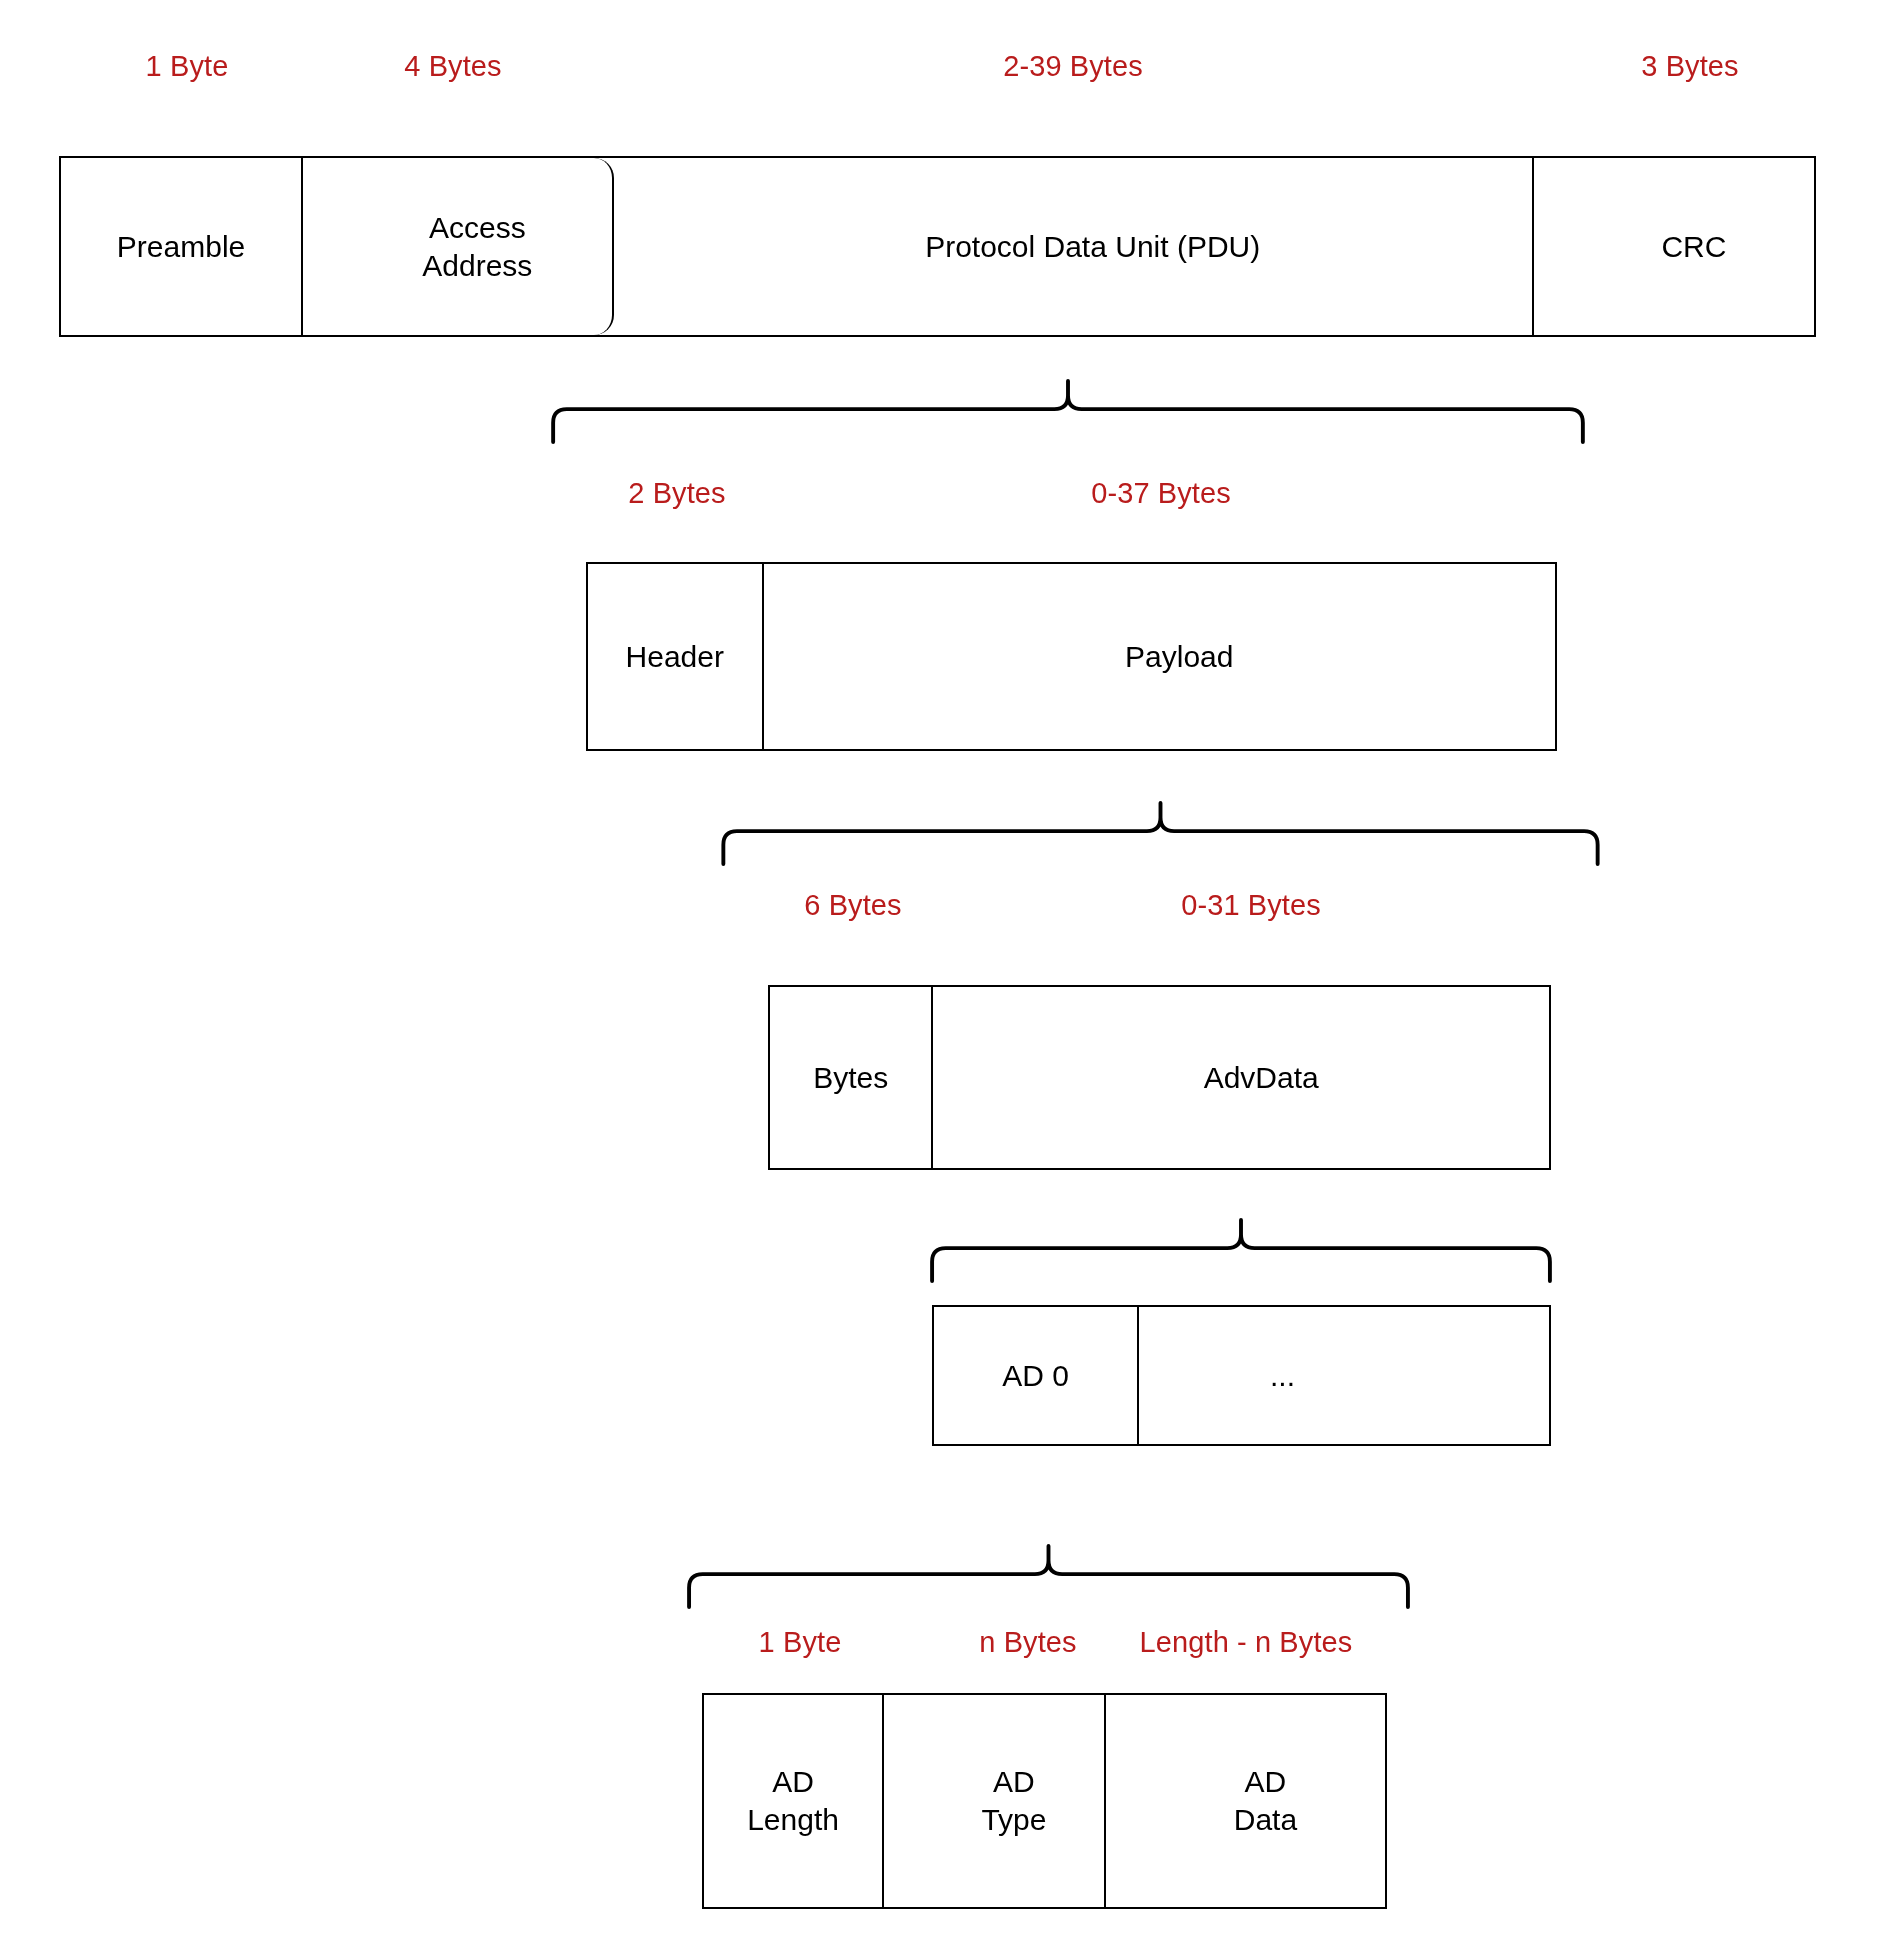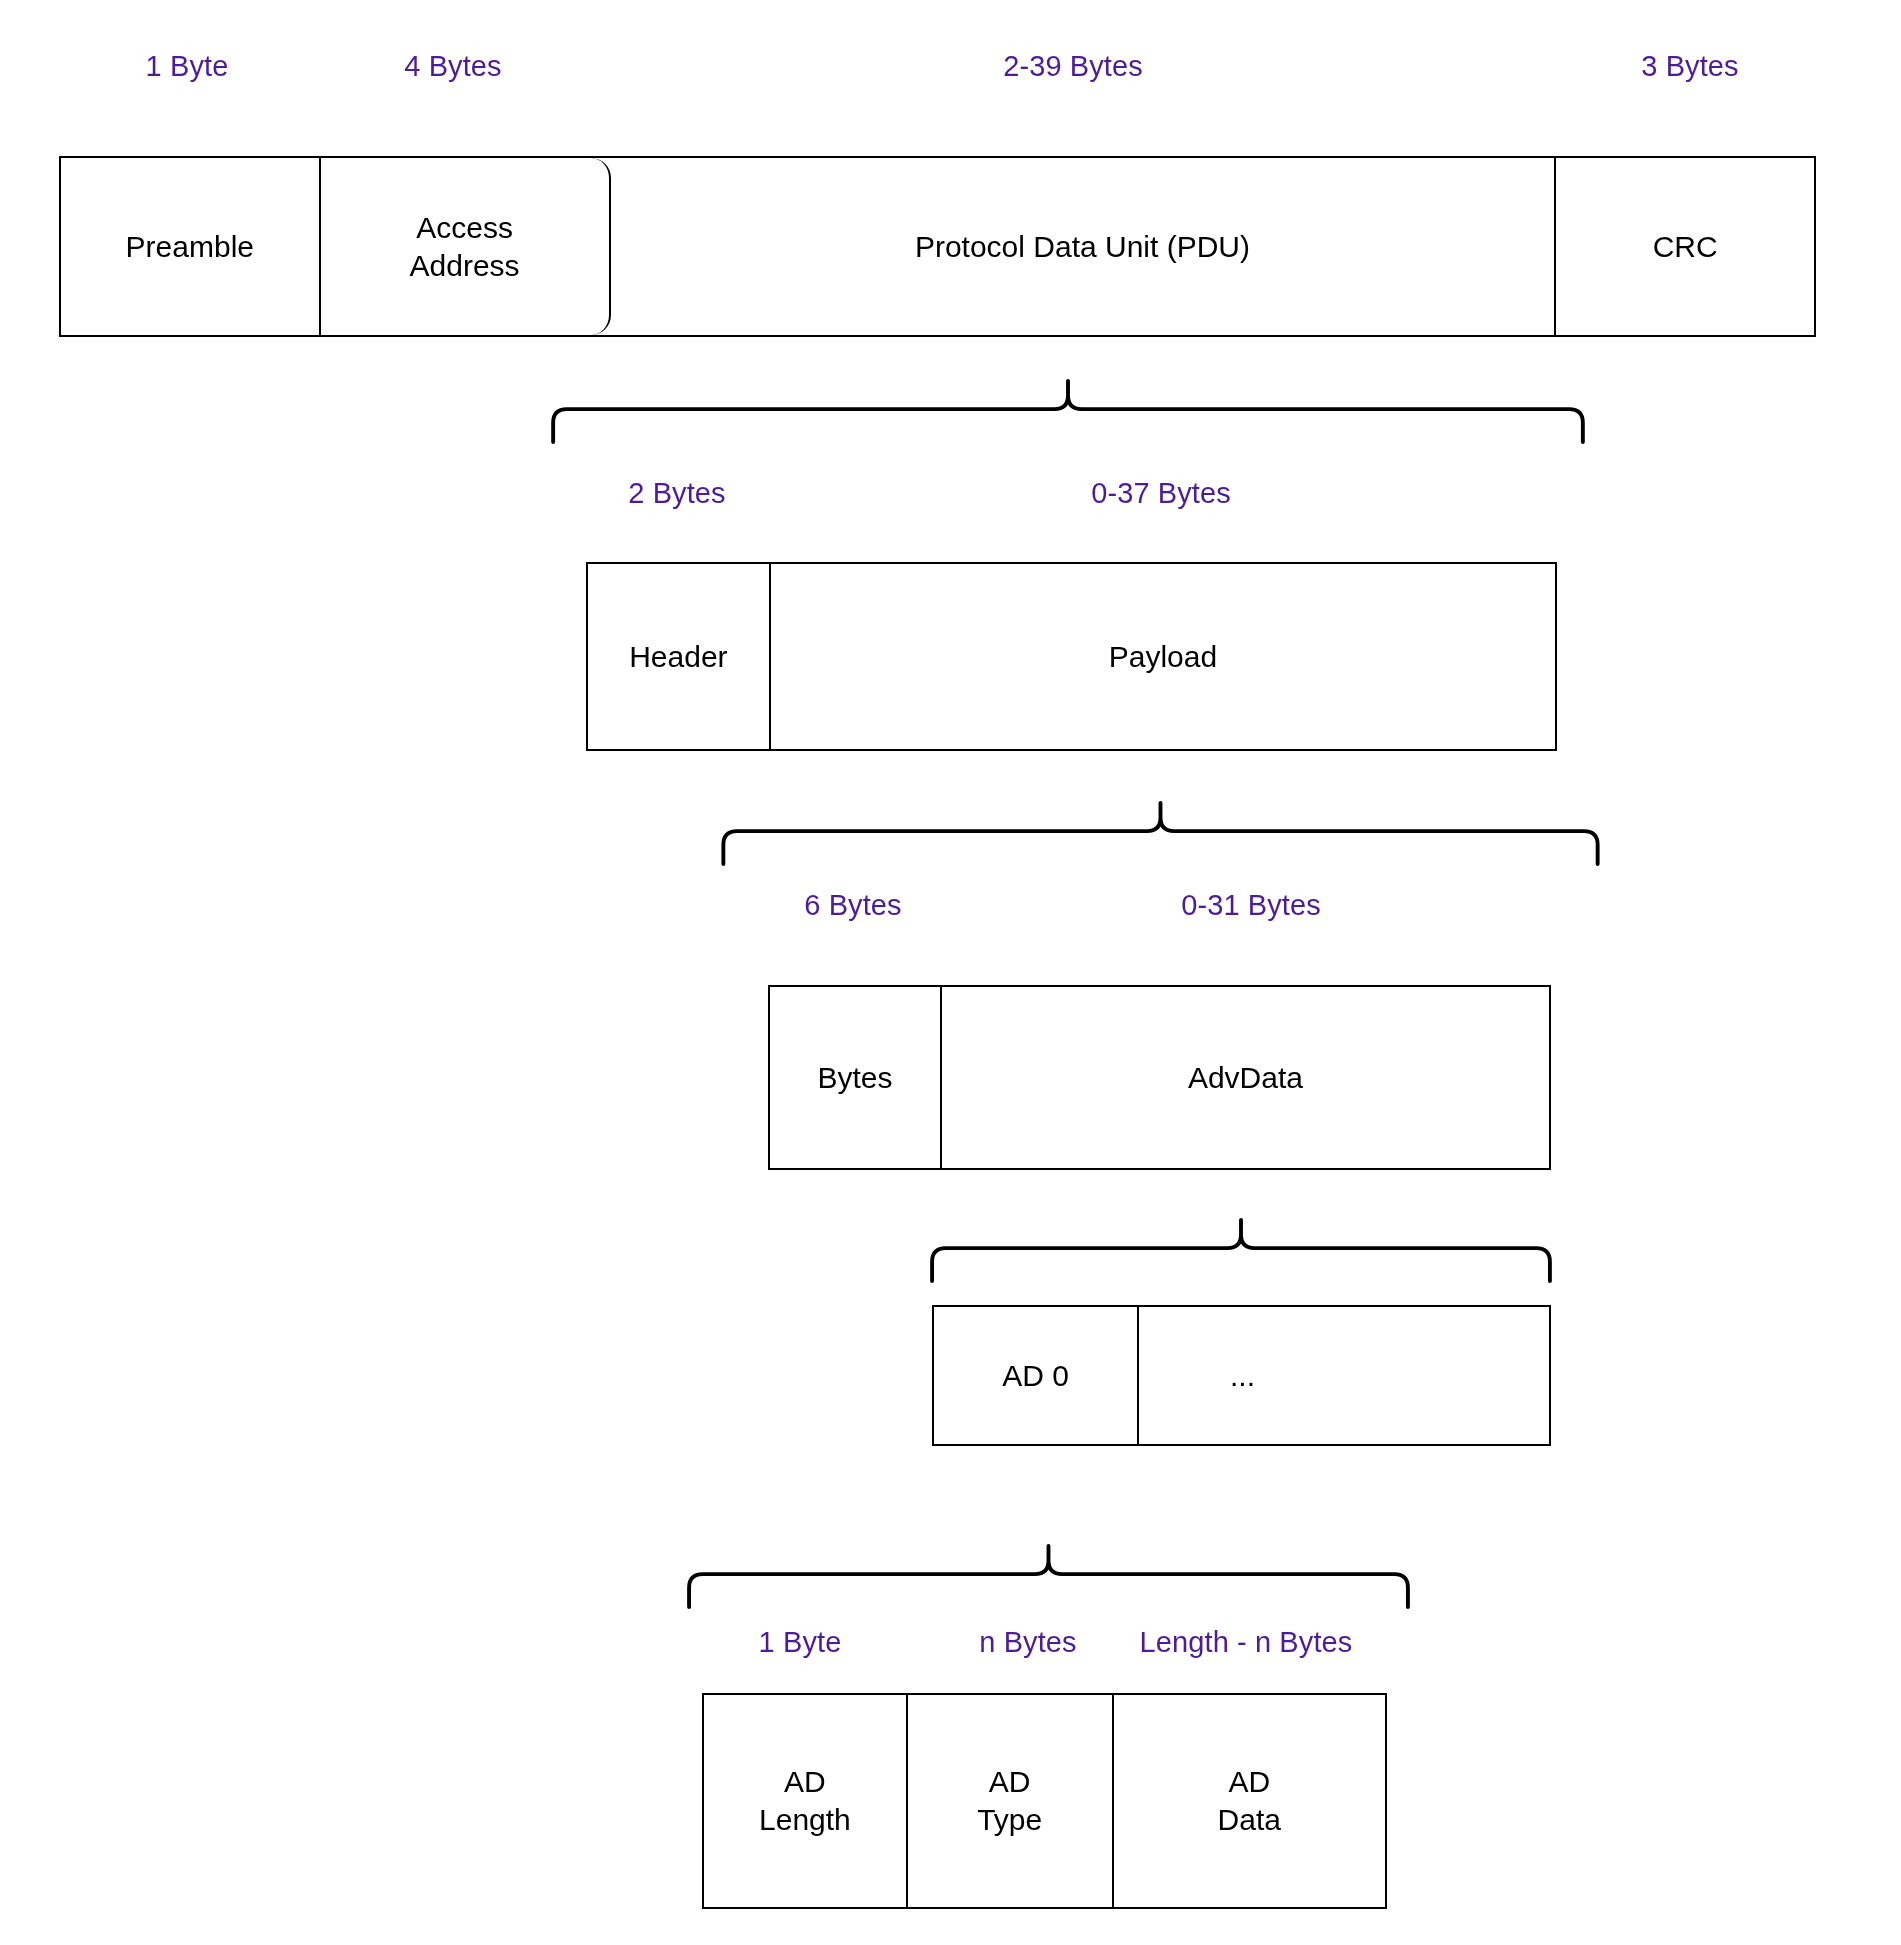--- a/index.html
+++ b/index.html
@@ -17,33 +17,34 @@
     width: 1902px;
     height: 1946px;
     background: #ffffff;
     overflow: hidden;
   }
 
   .size-label {
     position: absolute;
     font-size: 29px;
     line-height: 1.1;
-    color: #4c1d95;
+    color: #b91c1c;
     white-space: nowrap;
     text-align: right;
     transform: translateX(-50%);
     letter-spacing: 0.1px;
   }
 
   .field-row {
     position: absolute;
     display: flex;
     box-sizing: border-box;
     border: 2.9px solid #000000;
     background: #ffffff;
+    gap: 40px;
   }
   .field-cell {
     box-sizing: border-box;
     display: flex;
     align-items: center;
     justify-content: center;
     text-align: center;
     font-size: 30px;
     line-height: 1.26;
     color: #000000;

